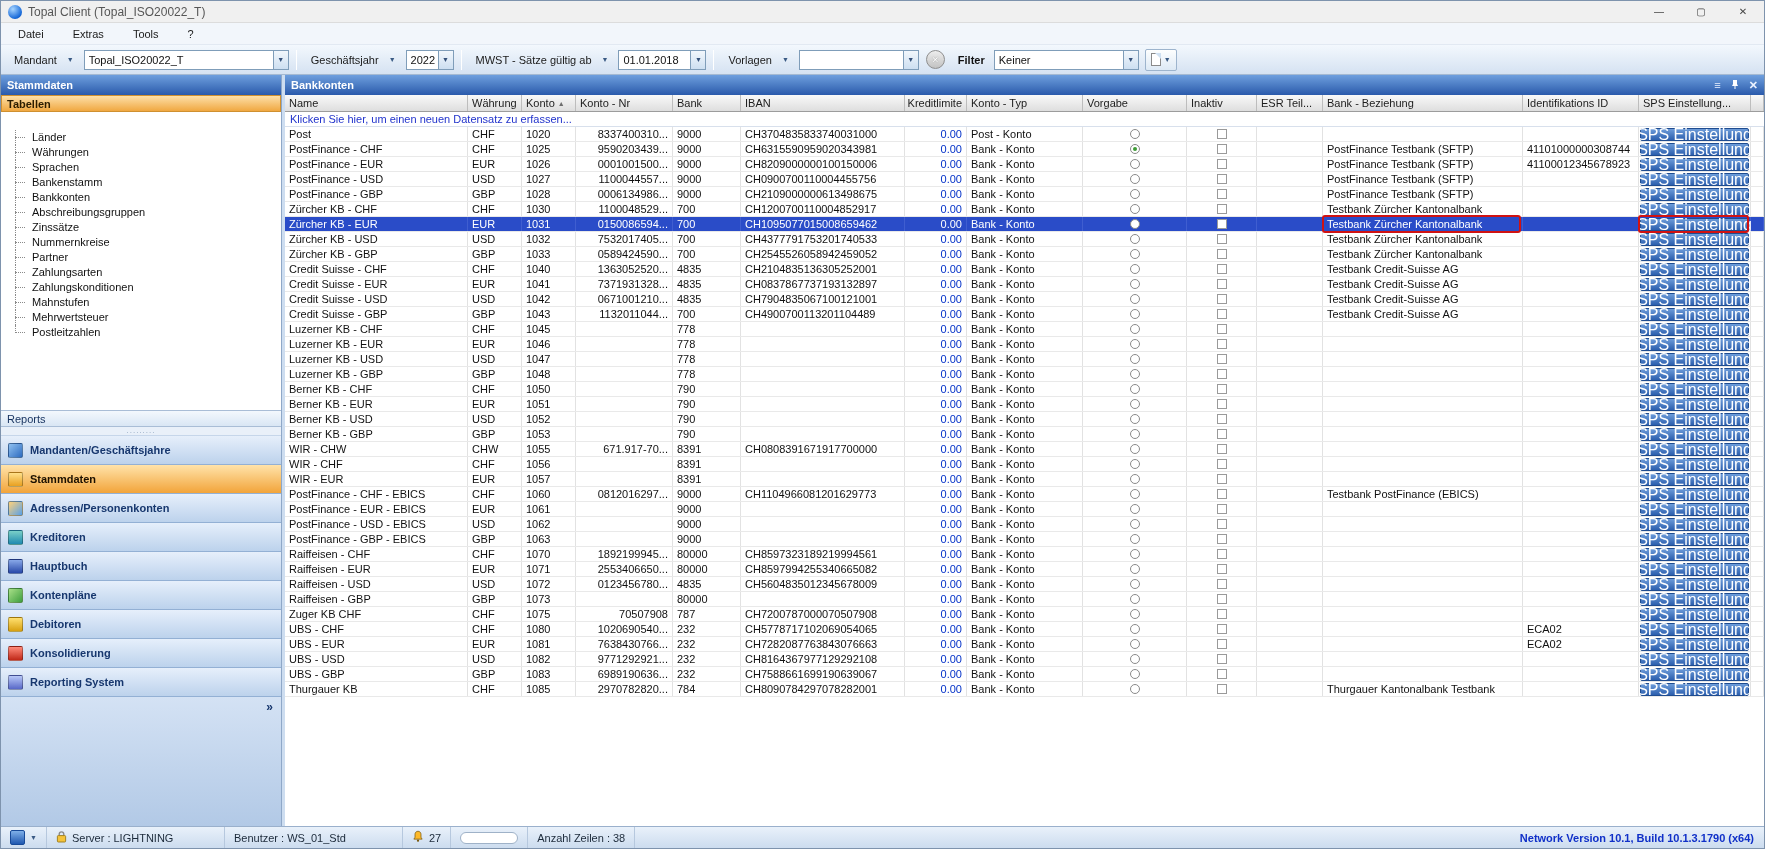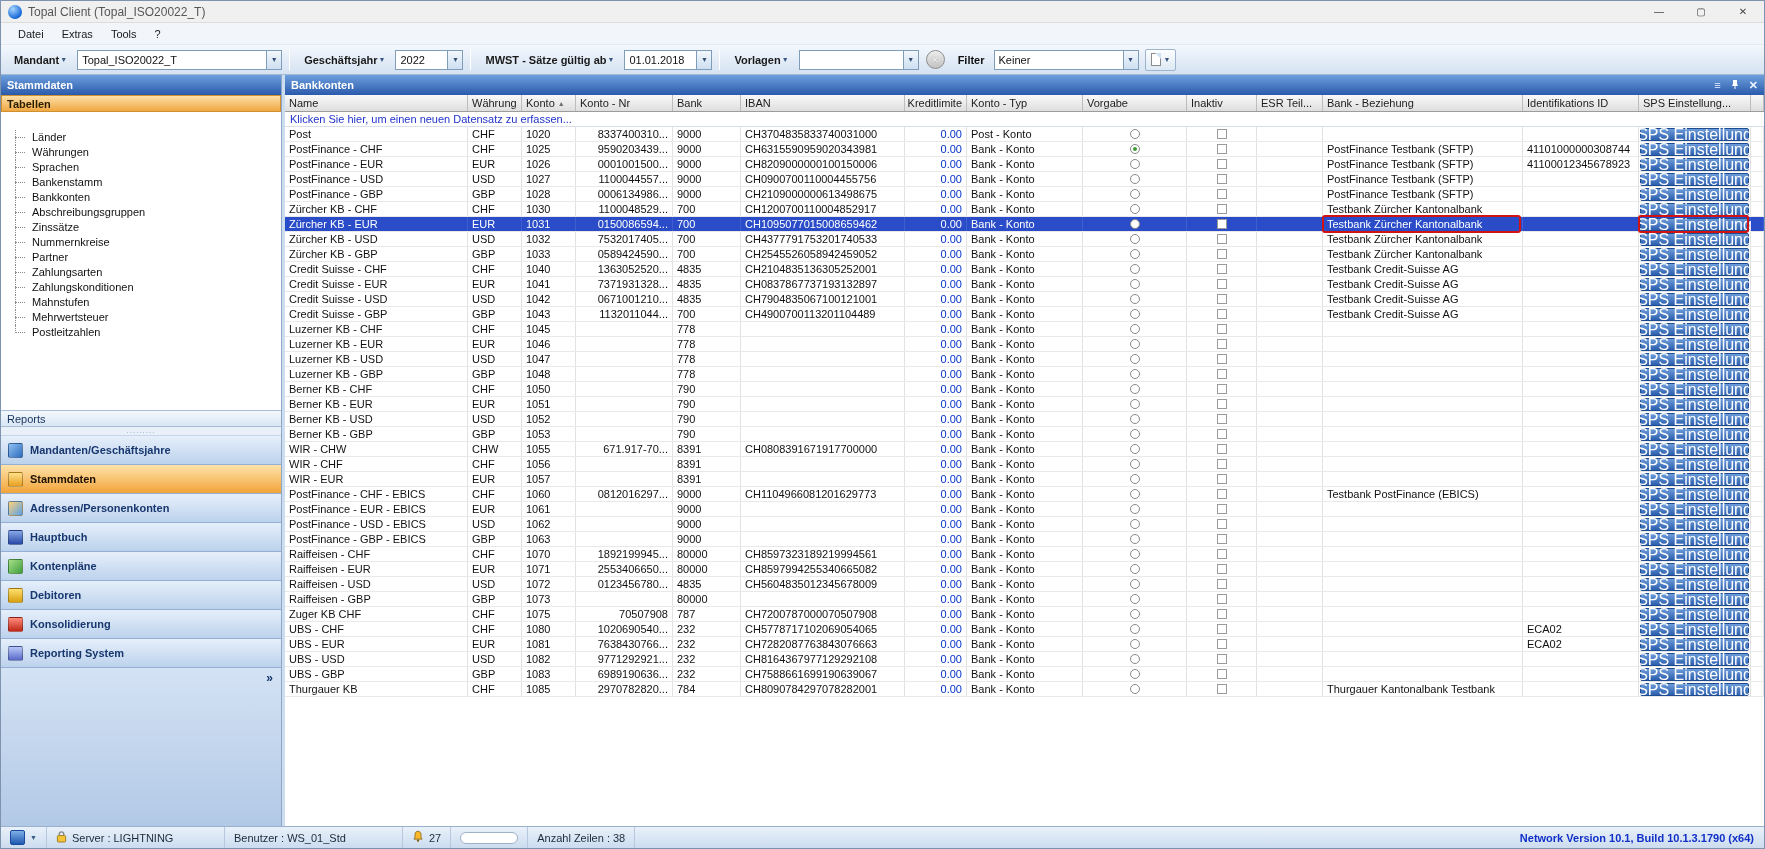--- a/index.html
+++ b/index.html
@@ -10,30 +10,30 @@
     background:#eef3fa; border:1px solid #7e93ad; display:flex; flex-direction:column;
   }
   
   .titlebar { height:22px; background:#f0f0f0; display:flex; align-items:center; border-bottom:1px solid #dcdcdc; flex:none; }
   .app-icon { width:14px; height:14px; border-radius:50%; margin:0 6px 0 7px;
     background:radial-gradient(circle at 35% 30%, #a6d4ff, #1668d8 70%, #0c3f96); flex:none; }
   .win-title { font-size:12px; color:#565656; }
   .win-buttons { margin-left:auto; display:flex; height:100%; }
   .win-btn { width:42px; height:100%; display:flex; align-items:center; justify-content:center; color:#444; font-size:10px; }
   
-  .menubar { height:22px; background:#f2f6fb; display:flex; align-items:center; padding-left:8px; flex:none; border-bottom:1px solid #e2e9f2; }
+  .menubar { height:22px; background:#f2f6fb; display:flex; align-items:center; padding-left:8px; flex:none; border-bottom:1px solid #e2e9f2;gap:11px; }
   .menu-item { padding:3px 9px; font-size:11px; color:#1a1a1a; }
   
   .toolbar { height:30px; background:linear-gradient(#f3f8fd,#d5e2f2); border-bottom:1px solid #a4b9d2; display:flex; align-items:center; padding:0 6px; gap:3px; flex:none; }
-  .tb-drop { height:22px; display:flex; align-items:center; gap:1px; padding:0 7px; color:#1a1a1a; border-radius:2px;font-weight:bold; }
+  .tb-drop { height:22px; display:flex; align-items:center; gap:10px; padding:0 7px; color:#1a1a1a; border-radius:2px; }
   .arr { font-size:7px; color:#3a5a84; }
   .combo { height:20px; background:#fff; border:1px solid #7f9db9; display:flex; align-items:stretch; }
   .combo-text { flex:1; display:flex; align-items:center; padding:0 4px; white-space:nowrap; overflow:hidden; }
   .combo-btn { width:15px; background:linear-gradient(#f2f7fc,#cddff1); border-left:1px solid #7f9db9; display:flex; align-items:center; justify-content:center; font-size:7px; color:#35517a; }
-  .w205{width:205px} .w52{width:68px} .w88{width:88px} .w120{width:120px} .w145{width:145px}
+  .w205{width:205px} .w52{width:48px} .w88{width:88px} .w120{width:120px} .w145{width:145px}
   .tb-sep { width:1px; height:20px; background:#9db4cd; border-right:1px solid #fff; margin:0 4px; }
   .round-btn { width:19px; height:19px; border-radius:50%; background:linear-gradient(#ededed,#c2c2c2); border:1px solid #8e8e8e; color:#fff; font-size:9px; display:flex; align-items:center; justify-content:center; margin:0 4px; text-shadow:0 0 1px #777; }
   .tb-label { padding:0 6px;font-weight:bold; }
   .tb-iconbtn { height:22px; display:flex; align-items:center; gap:3px; padding:0 5px; border:1px solid #9db4cd; border-radius:2px; background:linear-gradient(#fdfefe,#dde9f5); margin-left:3px; }
   .page-ico { width:10px; height:13px; background:#fff; border:1px solid #8a8a8a; position:relative; }
   .page-ico::after { content:""; position:absolute; right:-1px; top:-1px; border:3px solid; border-color:#cfe0f1 #cfe0f1 transparent transparent; }
   
   .body { flex:1; display:flex; min-height:0; }
   .vsplit { width:3px; background:#cdddf0; flex:none; }
   
@@ -208,20 +208,24 @@
             <span class="nav-label" data-name="nav-label">Mandanten/Geschäftsjahre</span>
           </div>
           <div class="nav-btn active" data-name="nav-stammdaten">
             <span class="nav-icon" data-name="database-icon"></span>
             <span class="nav-label" data-name="nav-label">Stammdaten</span>
           </div>
           <div class="nav-btn" data-name="nav-adressen-personenkonten">
             <span class="nav-icon" data-name="addresses-icon"></span>
             <span class="nav-label" data-name="nav-label">Adressen/Personenkonten</span>
           </div>
+          <div class="nav-btn" data-name="nav-kreditoren">
+            <span class="nav-icon" data-name="creditors-icon"></span>
+            <span class="nav-label" data-name="nav-label">Kreditoren</span>
+          </div>
           <div class="nav-btn" data-name="nav-hauptbuch">
             <span class="nav-icon" data-name="ledger-icon"></span>
             <span class="nav-label" data-name="nav-label">Hauptbuch</span>
           </div>
           <div class="nav-btn" data-name="nav-kontenpläne">
             <span class="nav-icon" data-name="chart-of-accounts-icon"></span>
             <span class="nav-label" data-name="nav-label">Kontenpläne</span>
           </div>
           <div class="nav-btn" data-name="nav-debitoren">
             <span class="nav-icon" data-name="debtors-icon"></span>

